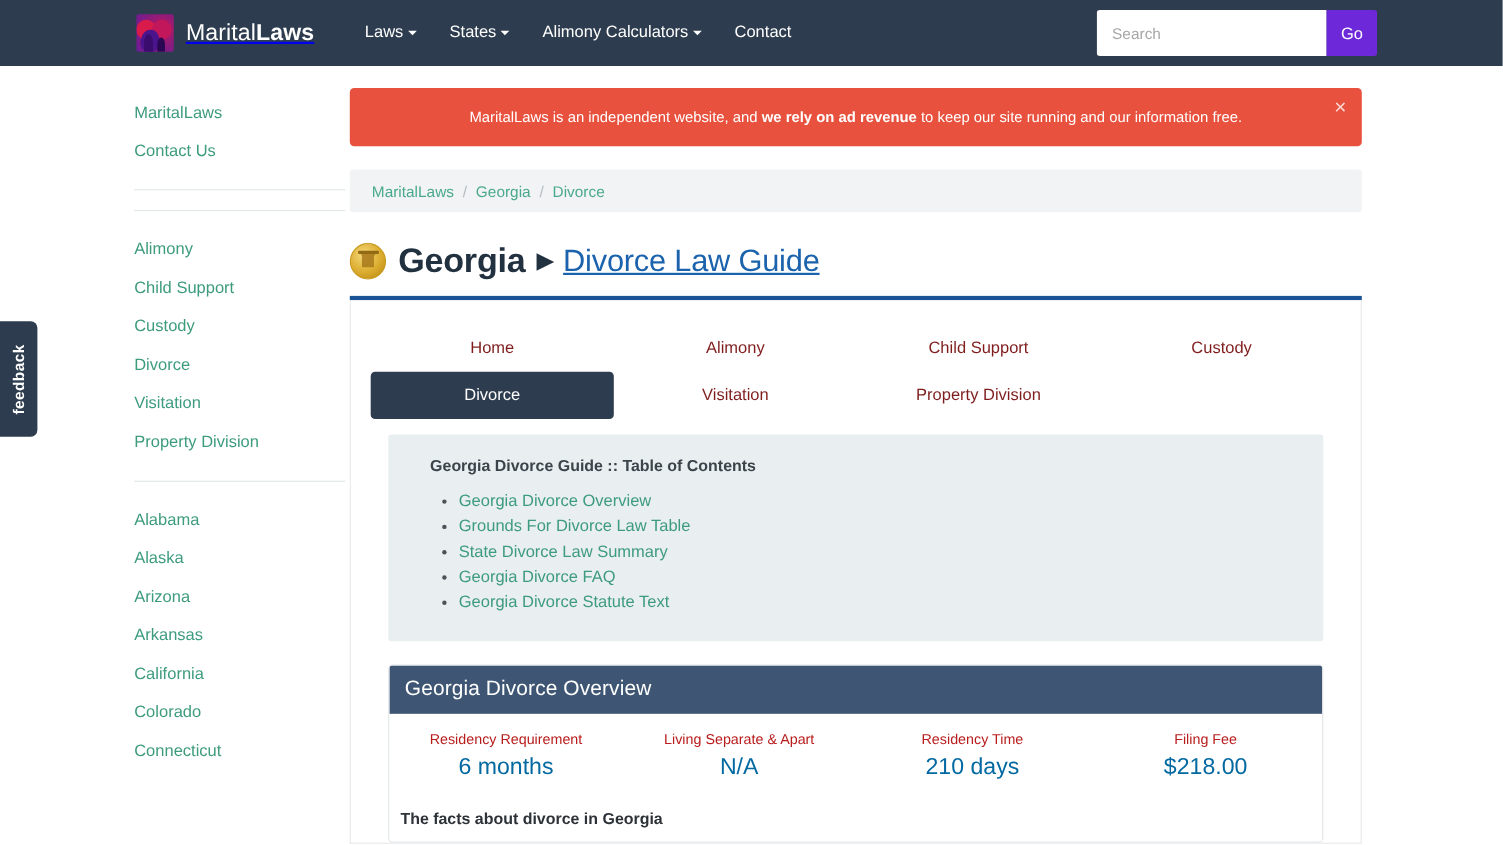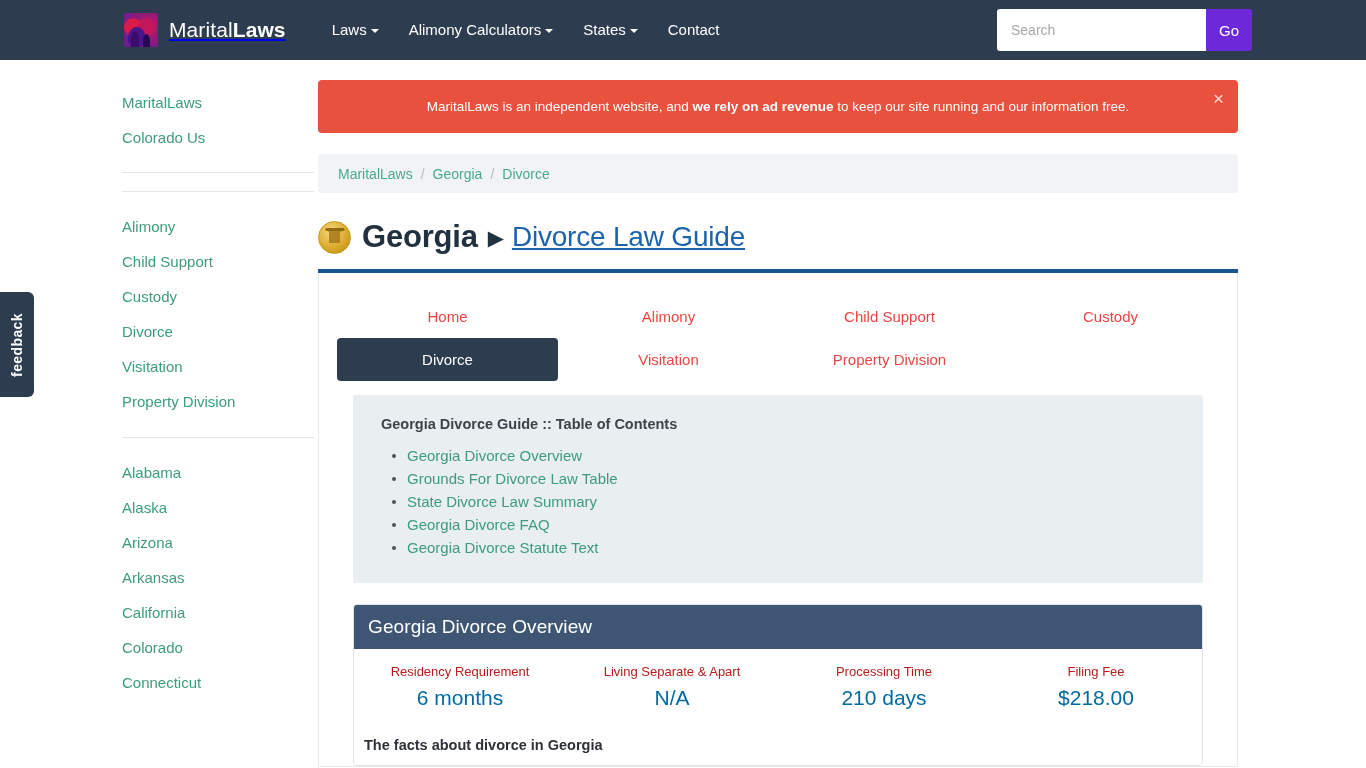--- a/index.html
+++ b/index.html
@@ -321,36 +321,36 @@
     flex-wrap: wrap;
     width: 884px;
     margin: 0 auto;
   }
   .tab {
     width: 221px;
     height: 43px;
     display: flex;
     align-items: center;
     justify-content: center;
-    color: #ef4444;
+    color: #7f1d1d;
     font-size: 15px;
     text-decoration: none;
     cursor: pointer;
     border-radius: 4px;
   }
   .tab.active {
     background: #2d3c4e;
     color: #ffffff;
   }
 
   .toc-box {
     margin: 14px 16px 0 16px;
     background: #e9eef0;
     border-radius: 3px;
-    padding: 21px 26px 24px 28px;
+    padding: 21px 26px 24px 38px;
   }
   .toc-title {
     font-size: 14.5px;
     font-weight: 700;
     color: #3b444b;
     margin-bottom: 12px;
   }
   .toc-list { list-style: none; padding-left: 26px; }
   .toc-list li {
     position: relative;
@@ -424,38 +424,38 @@
         <span class="heartR"></span>
       <span class="notch"></span>
         <span class="figA"></span>
         <span class="figB"></span>
     </span>
     <span class="brand-text"><span>Marital</span><b>Laws</b></span>
   </a>
 
   <nav class="nav-links">
     <a class="nav-link" href="#"><span>Laws</span><i class="caret"></i></a>
+    <a class="nav-link" href="#"><span>States</span><i class="caret"></i></a>
     <a class="nav-link" href="#"><span>Alimony Calculators</span><i class="caret"></i></a>
-    <a class="nav-link" href="#"><span>States</span><i class="caret"></i></a>
     <a class="nav-link" href="#"><span>Contact</span></a>
   </nav>
 
   <div class="search-group">
     <input class="search-input" type="text" placeholder="Search" style="">
     <button class="search-go">Go</button>
   </div>
 </div>
 
 <div class="feedback-tab">
   <span>feedback</span>
 </div>
 
 <aside class="sidebar">
   <a class="side-link" href="#">MaritalLaws</a>
-  <a class="side-link" href="#">Colorado Us</a>
+  <a class="side-link" href="#">Contact Us</a>
 
   <div class="side-sep"></div>
 
 
   <div class="side-sep tight"></div>
 
   <a class="side-link" href="#">Alimony</a>
   <a class="side-link" href="#">Child Support</a>
   <a class="side-link" href="#">Custody</a>
   <a class="side-link" href="#">Divorce</a>
@@ -527,21 +527,21 @@
         <div class="stats">
           <div class="stat">
             <div class="stat-label">Residency Requirement</div>
             <div class="stat-value">6 months</div>
           </div>
           <div class="stat">
             <div class="stat-label">Living Separate &amp; Apart</div>
             <div class="stat-value">N/A</div>
           </div>
           <div class="stat">
-            <div class="stat-label">Processing Time</div>
+            <div class="stat-label">Residency Time</div>
             <div class="stat-value">210 days</div>
           </div>
           <div class="stat">
             <div class="stat-label">Filing Fee</div>
             <div class="stat-value">$218.00</div>
           </div>
         </div>
         <div class="facts-line">The facts about divorce in Georgia</div>
       </div>
     </div>

